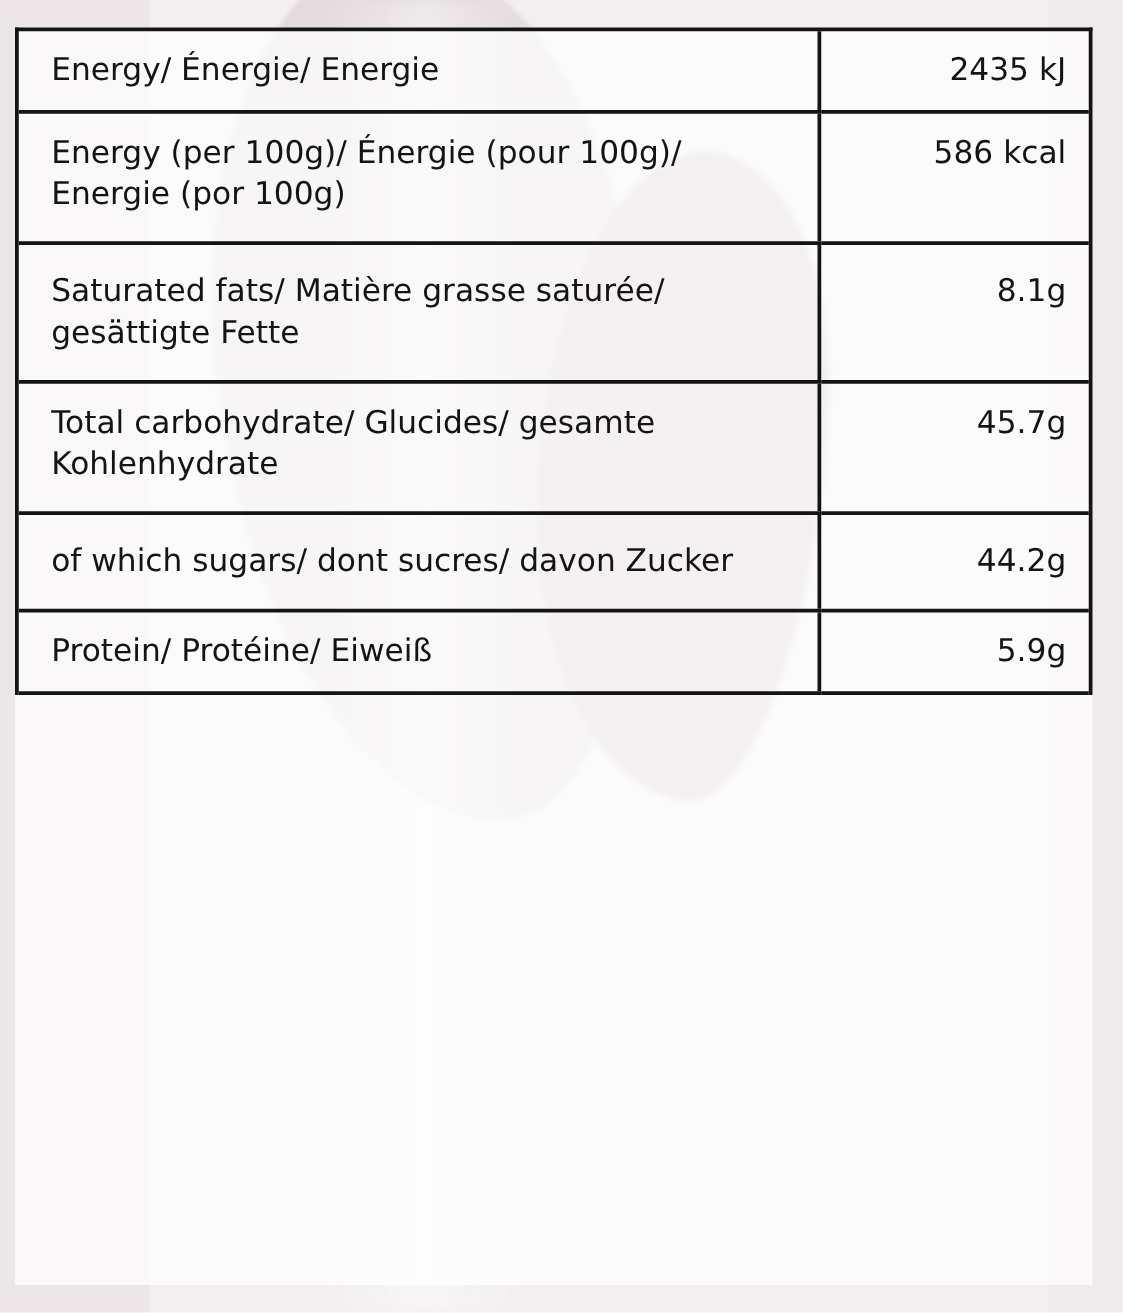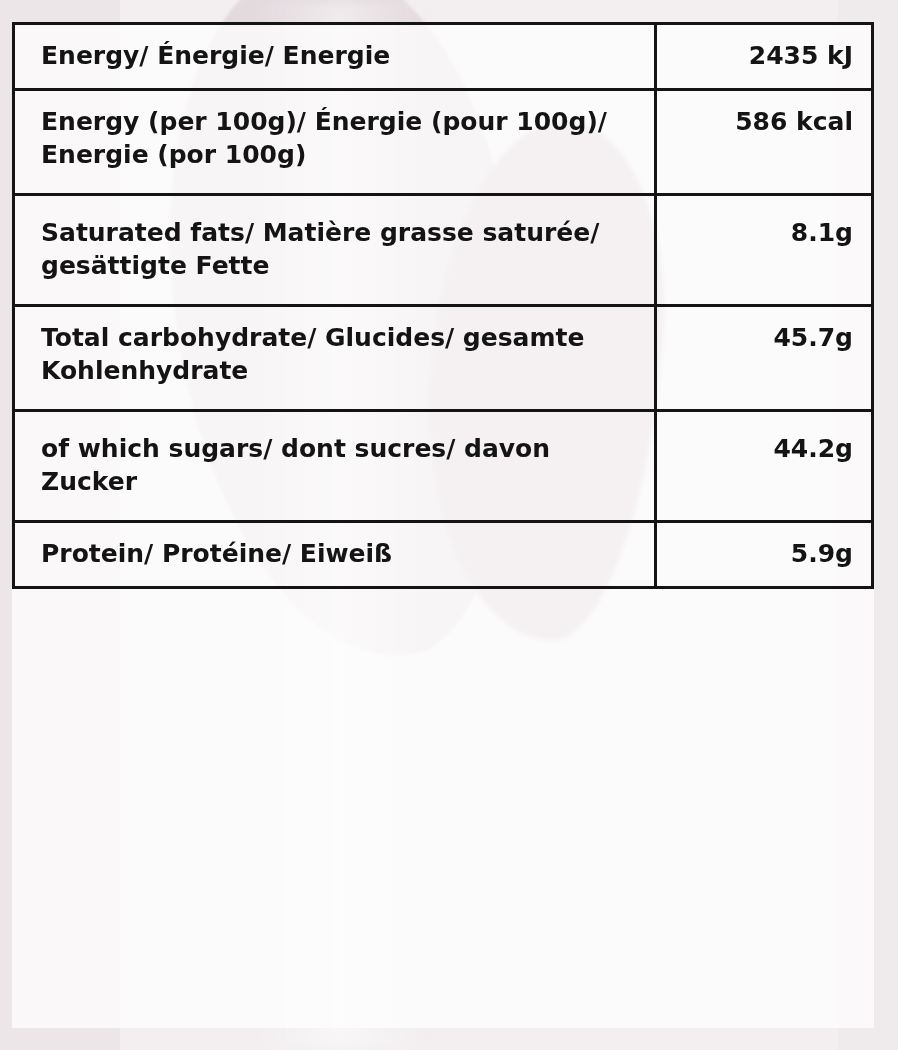--- a/index.html
+++ b/index.html
@@ -98,21 +98,20 @@
     line-height: 1.36;
     letter-spacing: 0.1px;
     border-bottom: 3px solid #141414;
     color: #141414;
   }
 
   table.nt {
     width: 100%;
     border-collapse: collapse;
     table-layout: fixed;
-    font-weight: bold;
   }
   table.nt td {
     vertical-align: top;
     border-bottom: 3px solid #141414;
     padding: 14px 18px 16px 26px;
     font-size: 25px;
     line-height: 1.32;
     color: #141414;
   }
   table.nt td.val {

